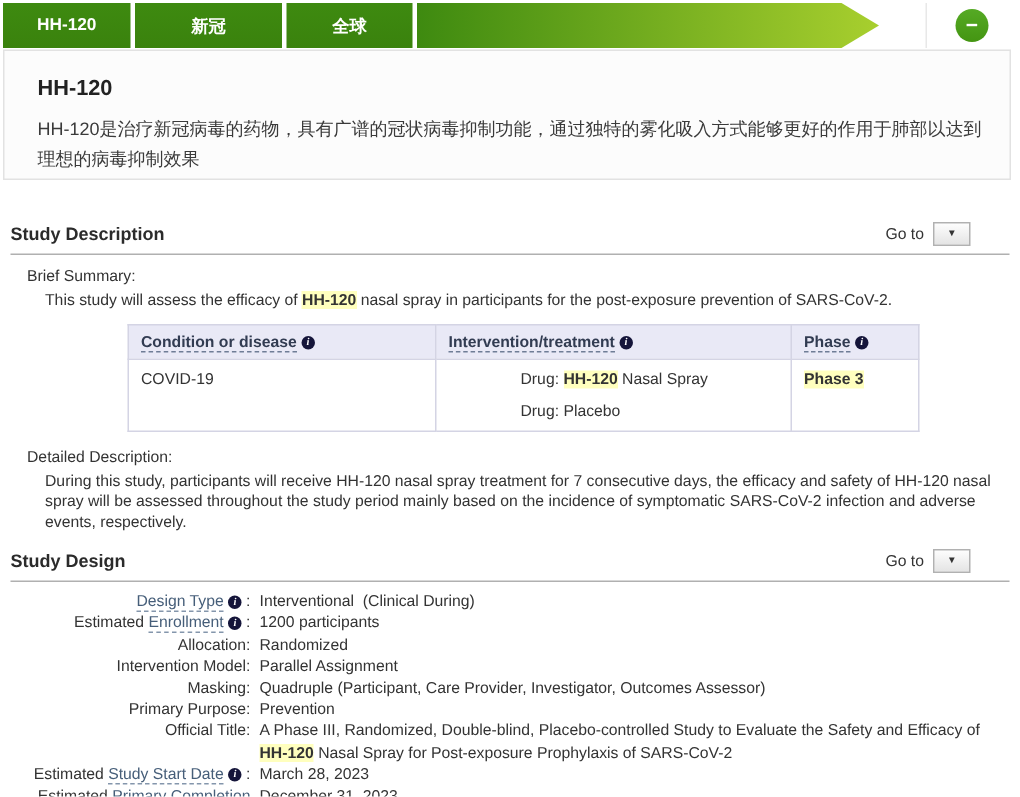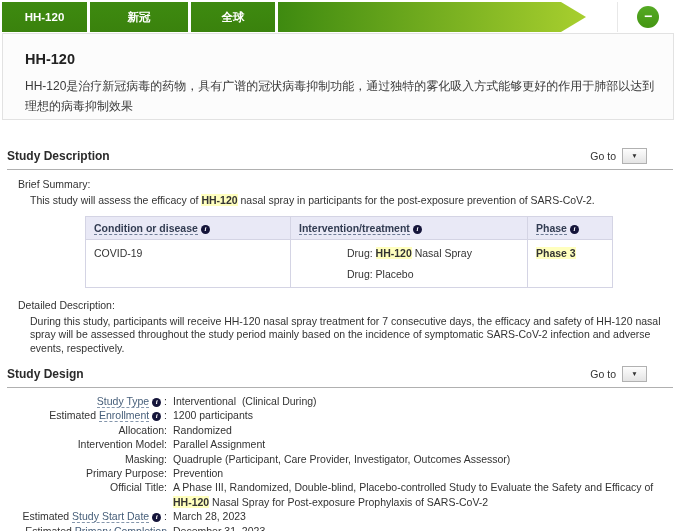--- a/index.html
+++ b/index.html
@@ -140,21 +140,21 @@
         <span class="goto-label">Go to</span>
         <button class="goto-btn">
           <span class="caret">▼</span>
         </button>
       </span>
     </div>
 
     <div class="design-rows">
 
       <div class="d-row">
-        <span class="d-label"><span></span><a class="term">Study Type</a><span class="info-icon">i</span><span> :</span></span>
+        <span class="d-label"><span></span><a class="term">Design Type</a><span class="info-icon">i</span><span> :</span></span>
         <span class="d-value">Interventional  (Clinical During)</span>
       </div>
 
       <div class="d-row">
         <span class="d-label"><span>Estimated </span><a class="term">Enrollment</a><span class="info-icon">i</span><span> :</span></span>
         <span class="d-value">1200 participants</span>
       </div>
 
       <div class="d-row">
         <span class="d-label">Allocation:</span>

